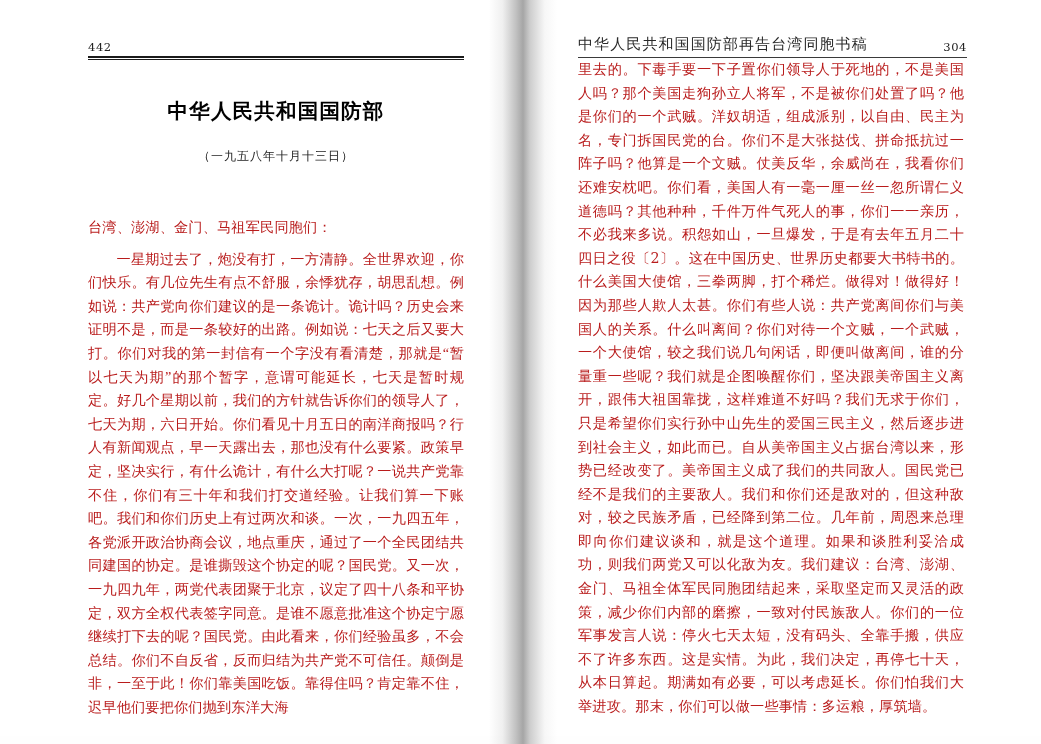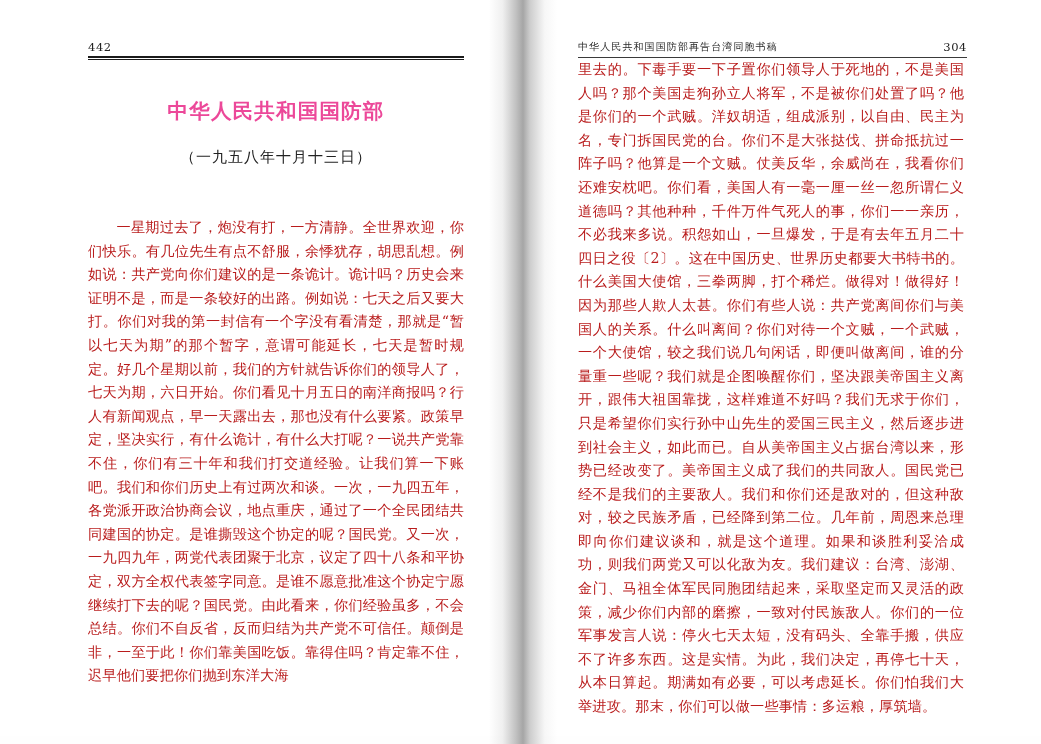--- a/index.html
+++ b/index.html
@@ -72,21 +72,21 @@
     right: 74px;
     justify-content: space-between;
   }
   .folio {
     font-family: "DejaVu Serif", "Liberation Serif", serif;
     font-size: 11.5px;
     letter-spacing: 0.6px;
   }
   .runtitle {
     font-family: Liberation Serif, serif;
-    font-size: 10px;
+    font-size: 15px;
     letter-spacing: 1.1px;
     color: #2a2a2a;
     text-align: right;
   }
 
   
   .rule-double {
     position: absolute;
     left: 88px;
     right: 56px;
@@ -124,36 +124,36 @@
     right: 56px;
     top: 96px;
     text-align: center;
   }
   .doc-title {
     font-family: "DejaVu Sans", "Liberation Sans", sans-serif;
     font-size: 20.5px;
     font-weight: bold;
     line-height: 1.48;
     letter-spacing: 1.2px;
-    color: #ec4899;
+    color: #000000;
   }
   .doc-title .tline {
     display: block;
     white-space: nowrap;
   }
   .fnref {
     font-family: "DejaVu Serif", "Liberation Serif", serif;
     font-size: 10px;
     font-weight: normal;
     vertical-align: super;
     letter-spacing: 0;
   }
   .doc-date {
     margin-top: 22px;
-    font-size: 15px;
+    font-size: 12px;
     letter-spacing: 1px;
     color: #222;
   }
 
   
   .body {
     position: absolute;
     font-size: 14.2px;
     line-height: 23.6px;
     text-align: justify;
@@ -170,21 +170,21 @@
     left: 578px;
     width: 386px;
     top: 58px;
   }
   .body.recto { left: 58px; }   
   .p {
     margin: 0;
     text-indent: 0;
   }
   .p.indent { text-indent: 2em; }
-  .p + .p { margin-top: 0; }
+  .p + .p { margin-top: 8px; font-family: Liberation Serif, serif; }
 </style>
 </head>
 <body>
 
 <div id="spread">
 
   <div class="page verso">
 
     <div class="runhead verso">
       <span class="folio">442</span>
@@ -192,20 +192,21 @@
     <div class="rule-double"></div>
 
     <div class="titleblock">
       <div class="doc-title">
         <span class="tline">中华人民共和国国防部</span>
       </div>
       <div class="doc-date">（一九五八年十月十三日）</div>
     </div>
 
     <div class="body verso">
+      <p class="p">台湾、澎湖、金门、马祖军民同胞们：</p>
       <p class="p indent">一星期过去了，炮没有打，一方清静。全世界欢迎，你们快乐。有几位先生有点不舒服，余悸犹存，胡思乱想。例如说：共产党向你们建议的是一条诡计。诡计吗？历史会来证明不是，而是一条较好的出路。例如说：七天之后又要大打。你们对我的第一封信有一个字没有看清楚，那就是“暂以七天为期”的那个暂字，意谓可能延长，七天是暂时规定。好几个星期以前，我们的方针就告诉你们的领导人了，七天为期，六日开始。你们看见十月五日的南洋商报吗？行人有新闻观点，早一天露出去，那也没有什么要紧。政策早定，坚决实行，有什么诡计，有什么大打呢？一说共产党靠不住，你们有三十年和我们打交道经验。让我们算一下账吧。我们和你们历史上有过两次和谈。一次，一九四五年，各党派开政治协商会议，地点重庆，通过了一个全民团结共同建国的协定。是谁撕毁这个协定的呢？国民党。又一次，一九四九年，两党代表团聚于北京，议定了四十八条和平协定，双方全权代表签字同意。是谁不愿意批准这个协定宁愿继续打下去的呢？国民党。由此看来，你们经验虽多，不会总结。你们不自反省，反而归结为共产党不可信任。颠倒是非，一至于此！你们靠美国吃饭。靠得住吗？肯定靠不住，迟早他们要把你们抛到东洋大海</p>
     </div>
 
   </div>
 
   <div class="page recto">
 
     <div class="runhead recto">
       <span class="runtitle">中华人民共和国国防部再告台湾同胞书稿</span>
       <span class="folio">304</span>

